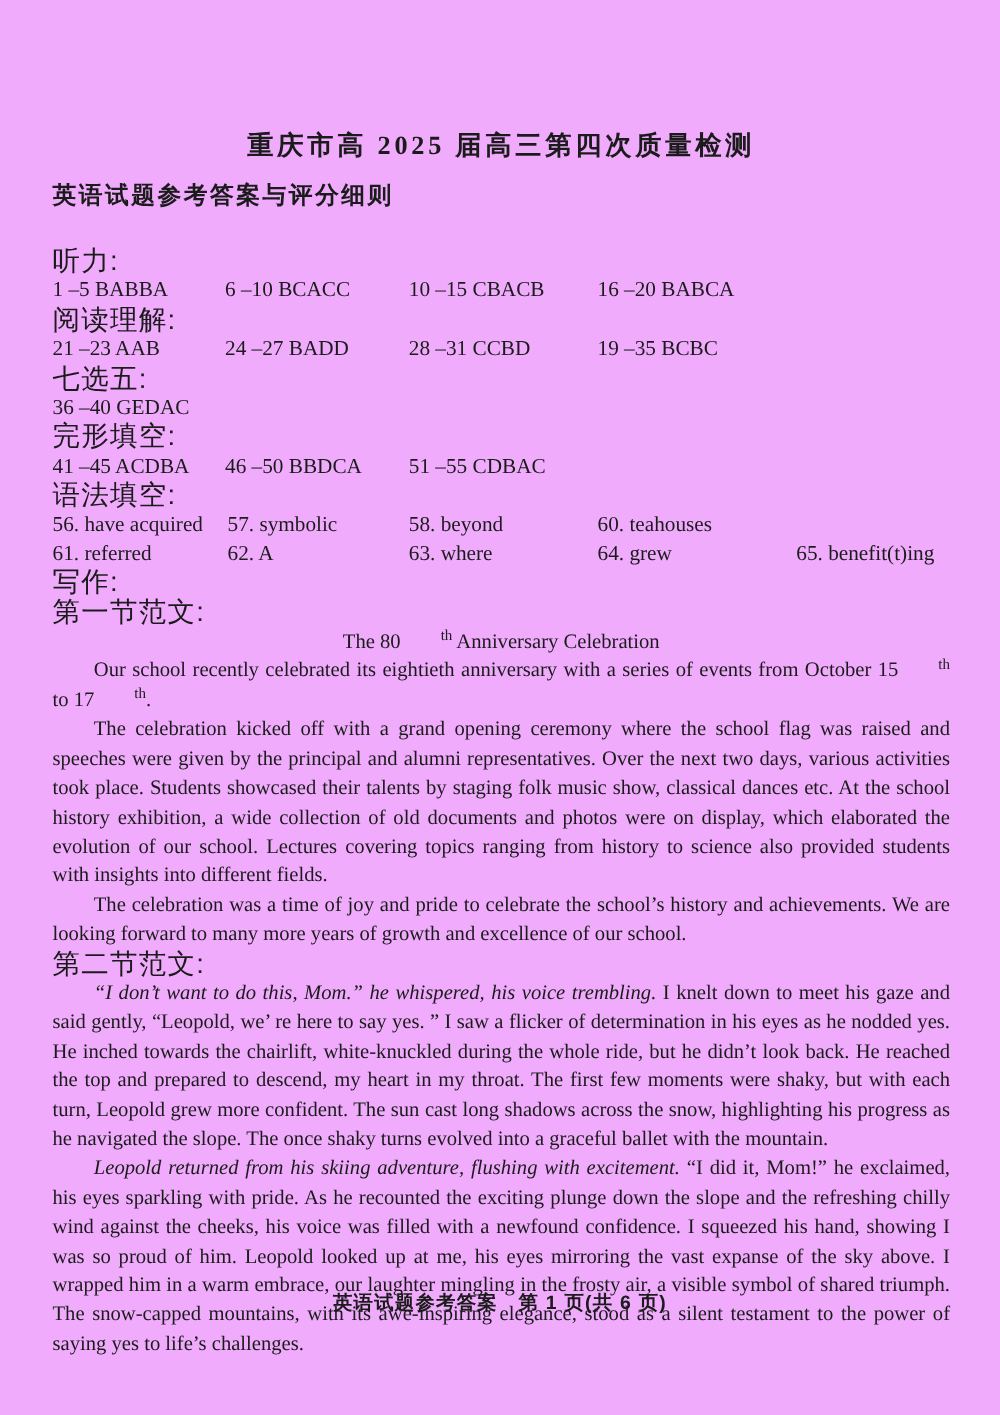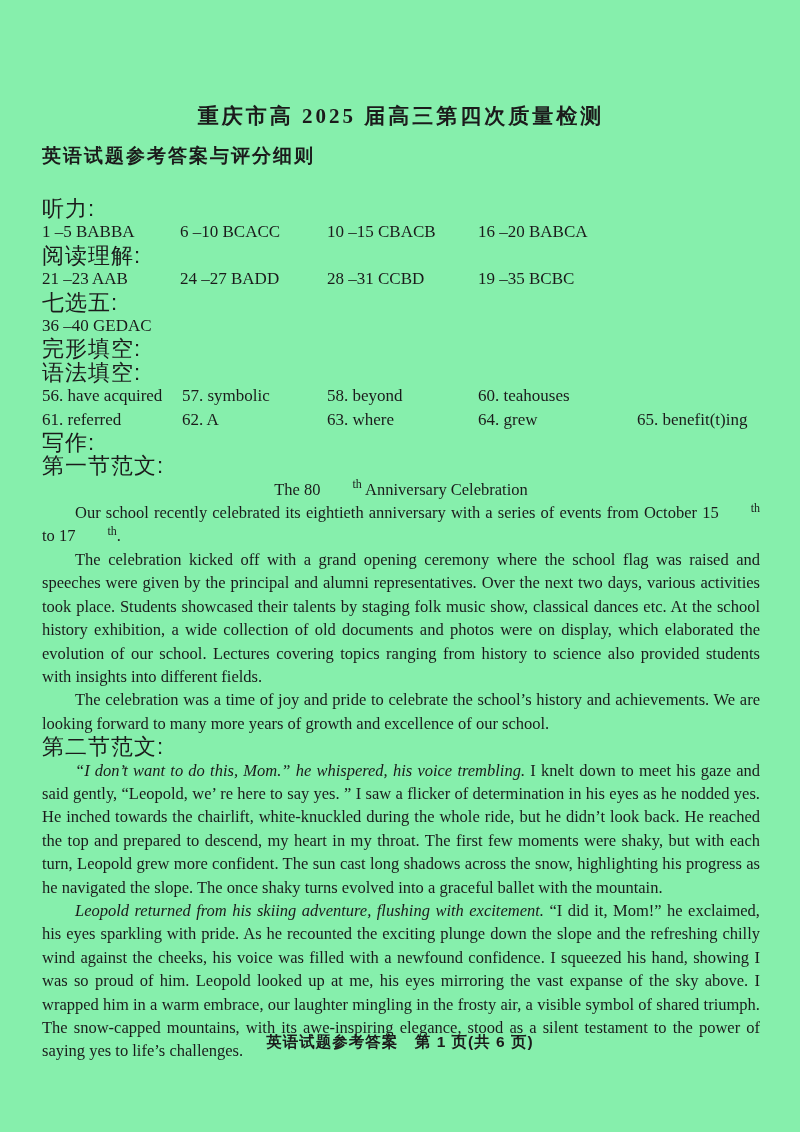--- a/index.html
+++ b/index.html
@@ -13,21 +13,21 @@
     overflow: hidden;
     font-family: "Liberation Serif", serif;
     color: #1b1b1b;
   }
   .page {
     position: relative;
     box-sizing: border-box;
     width: 800px;
     height: 1132px;
     padding: 0 40px 0 42px;
-    background: #86efac;
+    background: #f0abfc;
   }
   .doc-title {
     margin: 0;
     padding-top: 102px;
     text-align: center;
     font-size: 21px;
     font-weight: 700;
     letter-spacing: 3px;
     font-family: "Liberation Serif", serif;
   }
@@ -120,20 +120,25 @@
       <span class="c2">28 –31 CCBD</span>
       <span class="c3">19 –35 BCBC</span>
     </div>
 
     <div class="sec-label">七选五:</div>
     <div class="ans-row">
       <span class="c0">36 –40 GEDAC</span>
     </div>
 
     <div class="sec-label">完形填空:</div>
+    <div class="ans-row">
+      <span class="c0">41 –45 ACDBA</span>
+      <span class="c1">46 –50 BBDCA</span>
+      <span class="c2">51 –55 CDBAC</span>
+    </div>
 
     <div class="sec-label">语法填空:</div>
     <div class="ans-row five">
       <span class="c0">56. have acquired</span>
       <span class="c1">57. symbolic</span>
       <span class="c2">58. beyond</span>
       <span class="c4">60. teahouses</span>
     </div>
     <div class="ans-row five">
       <span class="c0">61. referred</span>

